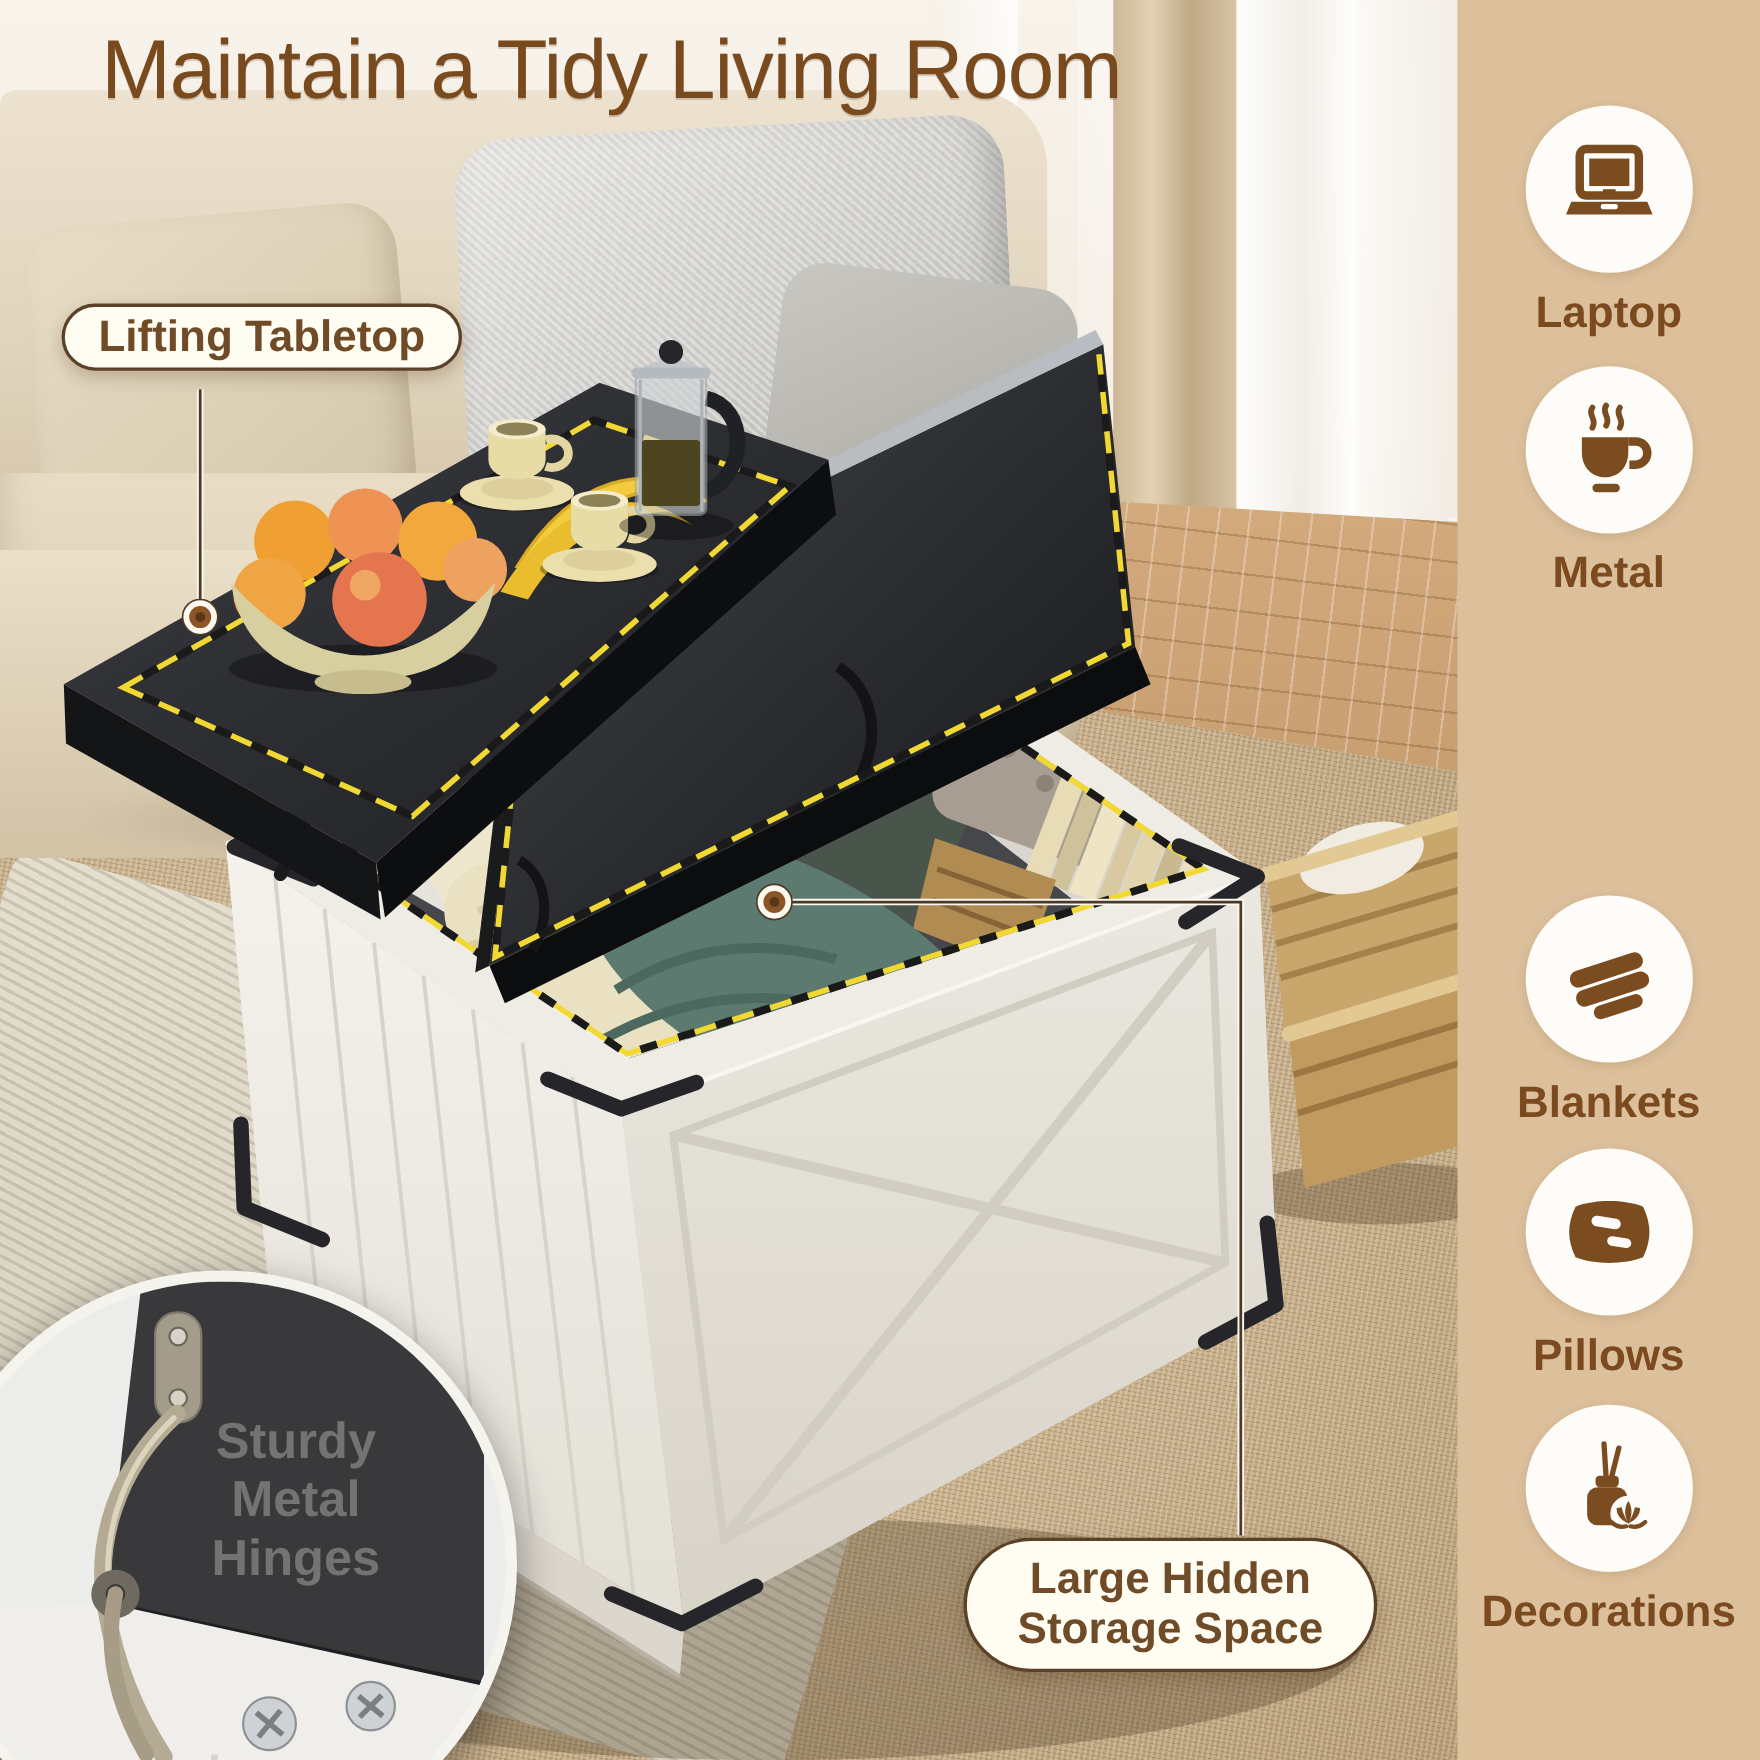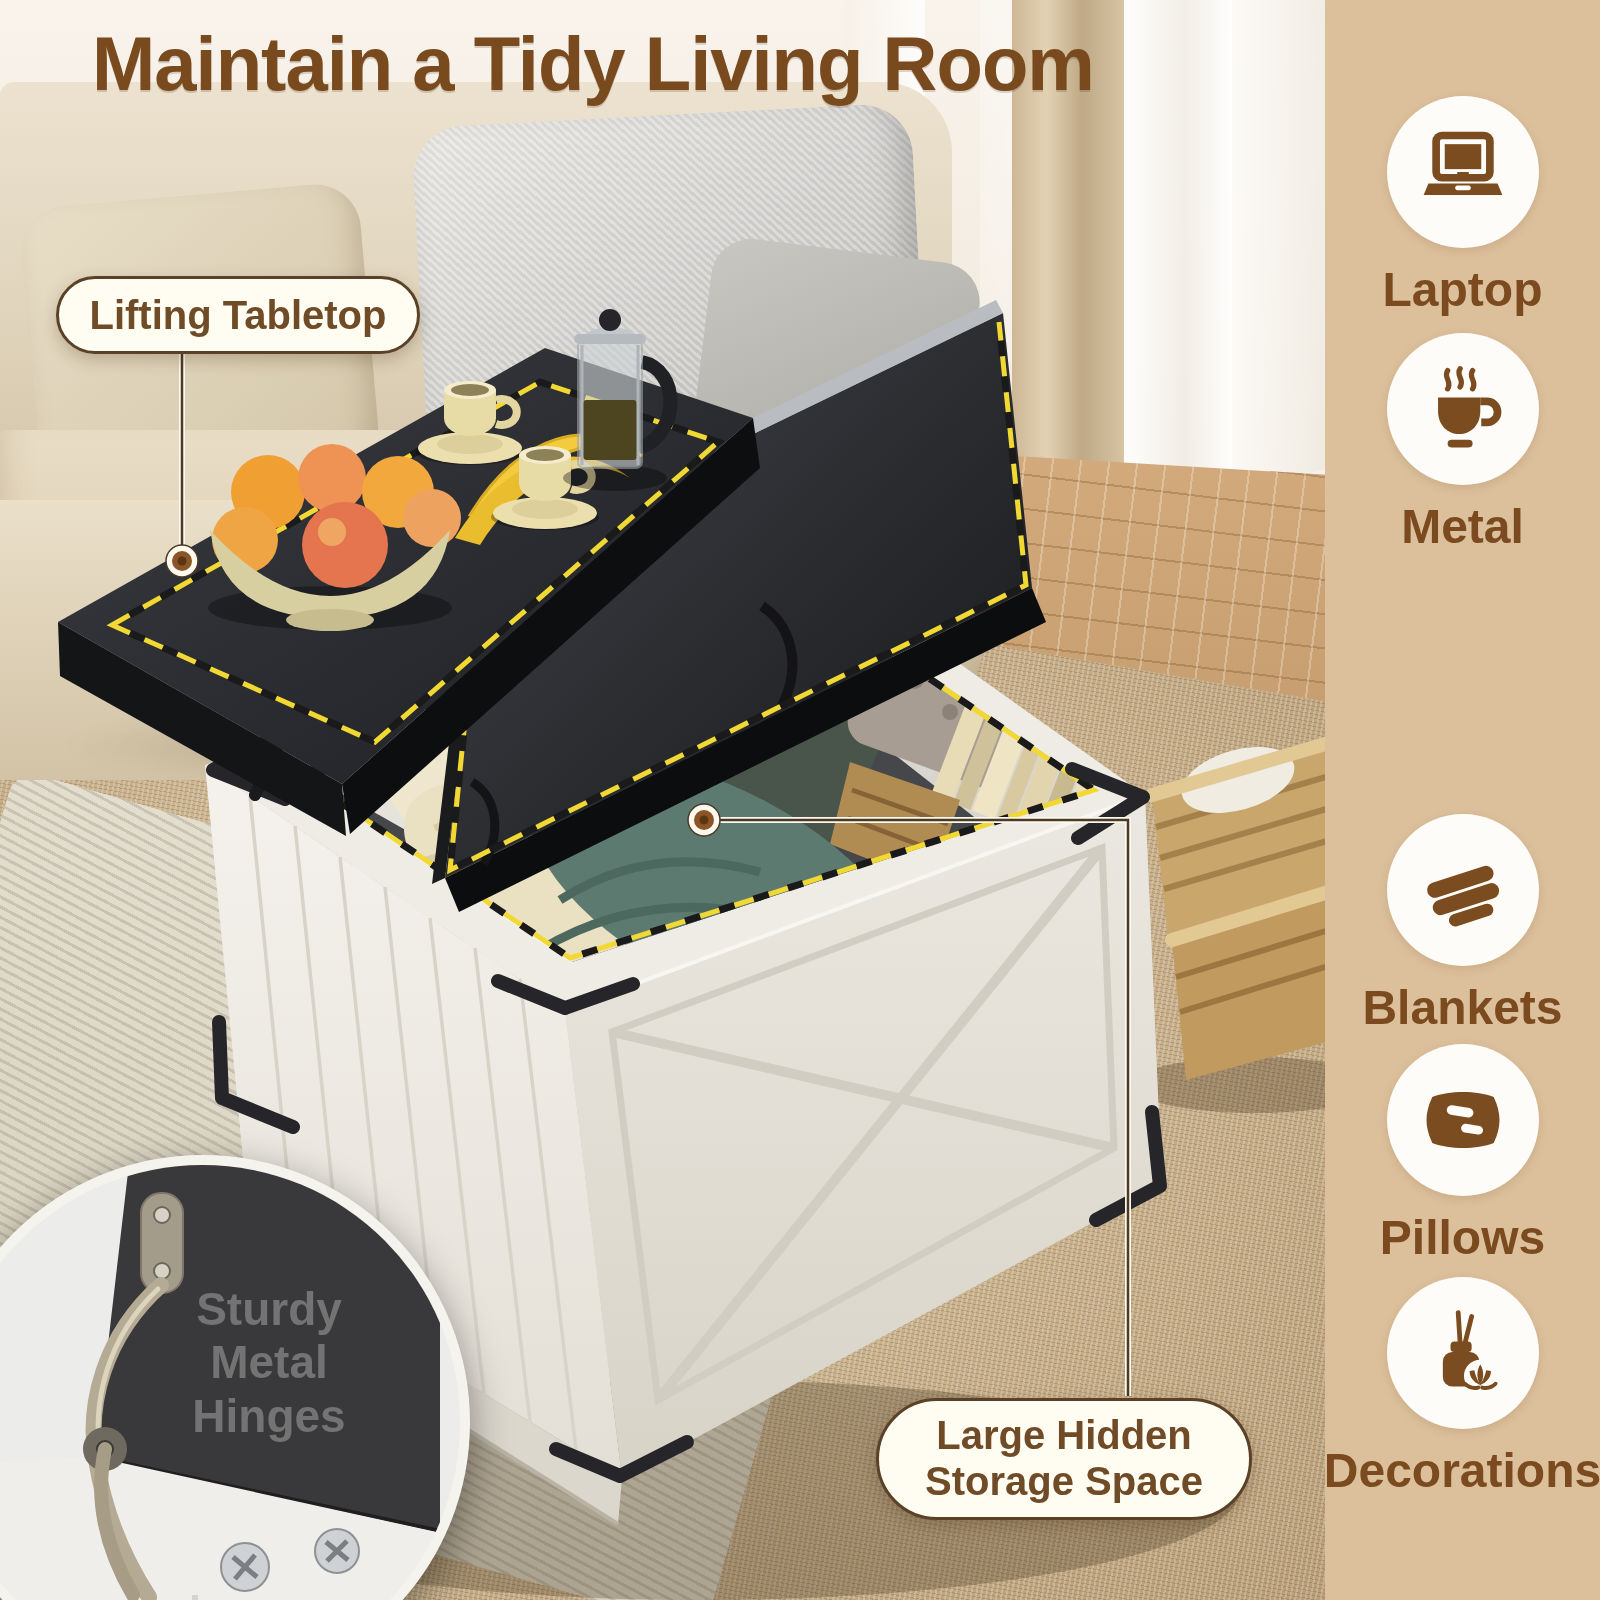--- a/index.html
+++ b/index.html
@@ -55,41 +55,41 @@
     background:linear-gradient(150deg,#c9c7c2,#a8a6a1);}
   .sofa-seat{left:0;top:430px;width:985px;height:320px;border-radius:0 60px 120px 0;
     background:linear-gradient(180deg,#e9ddc6 0%,#ddcfb4 55%,#cbbb9e 100%);
     box-shadow:inset 0 -26px 34px rgba(120,95,60,.25);}
   .sofa-arm{left:0;top:500px;width:300px;height:280px;border-radius:0 70px 40px 0;
     background:linear-gradient(180deg,#eadfc9,#d2c3a6);}
   .sofa-shadow{left:60px;top:700px;width:860px;height:90px;border-radius:50%;
     background:radial-gradient(ellipse,rgba(90,70,45,.35),rgba(90,70,45,0) 70%);filter:blur(6px);}
   
   .title{left:92px;top:26px;width:1240px;margin:0;
-    font-size:76px;line-height:1.0;font-weight:700;letter-spacing:-1px;color:#7a4a1f;
+    font-size:76px;line-height:1.0;font-weight:400;letter-spacing:-1px;color:#7a4a1f;
     text-shadow:0 2px 0 rgba(60,30,5,.18);}
   .pill{box-sizing:border-box;display:flex;align-items:center;justify-content:center;text-align:center;
     background:#fffdf2;border:3px solid #5a4128;color:#6f4b28;font-weight:700;
     box-shadow:0 6px 16px rgba(70,45,15,.25);}
-  .pill-lift{left:56px;top:276px;width:364px;height:78px;border-radius:40px;font-size:40px;align-items:center;}
+  .pill-lift{left:56px;top:276px;width:364px;height:61px;border-radius:40px;font-size:40px;align-items:center;}
   .pill-storage{left:876px;top:1398px;width:376px;height:122px;border-radius:62px;
     font-size:40px;line-height:1.14;padding:0 20px;align-items:center;}
   .hinge-inset{left:-65px;top:1155px;width:515px;height:515px;border-radius:50%;
     border:10px solid #f5f3ee;overflow:hidden;background:#ececea;
     box-shadow:0 12px 40px rgba(0,0,0,.4);}
   .hinge-label{left:218px;top:118px;width:212px;text-align:center;
     color:#737373;font-size:46px;line-height:1.16;font-weight:600;}
   
   .sidebar{left:1325px;top:0;width:275px;height:1600px;background:#dcc09c;}
   .side-item{position:absolute;left:0;width:275px;display:flex;flex-direction:column;align-items:center;}
   .icon-circle{width:152px;height:152px;border-radius:50%;background:#fdfcf8;
     display:flex;align-items:center;justify-content:center;color:#7b4c20;
     box-shadow:0 3px 10px rgba(120,85,40,.18);}
   .icon-circle svg{width:96px;height:96px;}
-  .side-label{margin-top:14px;font-size:48px;font-weight:700;color:#7b4a1f;}
+  .side-label{margin-top:14px;font-size:40px;font-weight:700;color:#7b4a1f;}
 </style>
 </head>
 <body>
 
 <div class="canvas">
 
   <div class="abs wall"></div>
   <div class="abs window-glow"></div>
   <div class="abs sheer0"></div>
   <div class="abs drape"></div>

